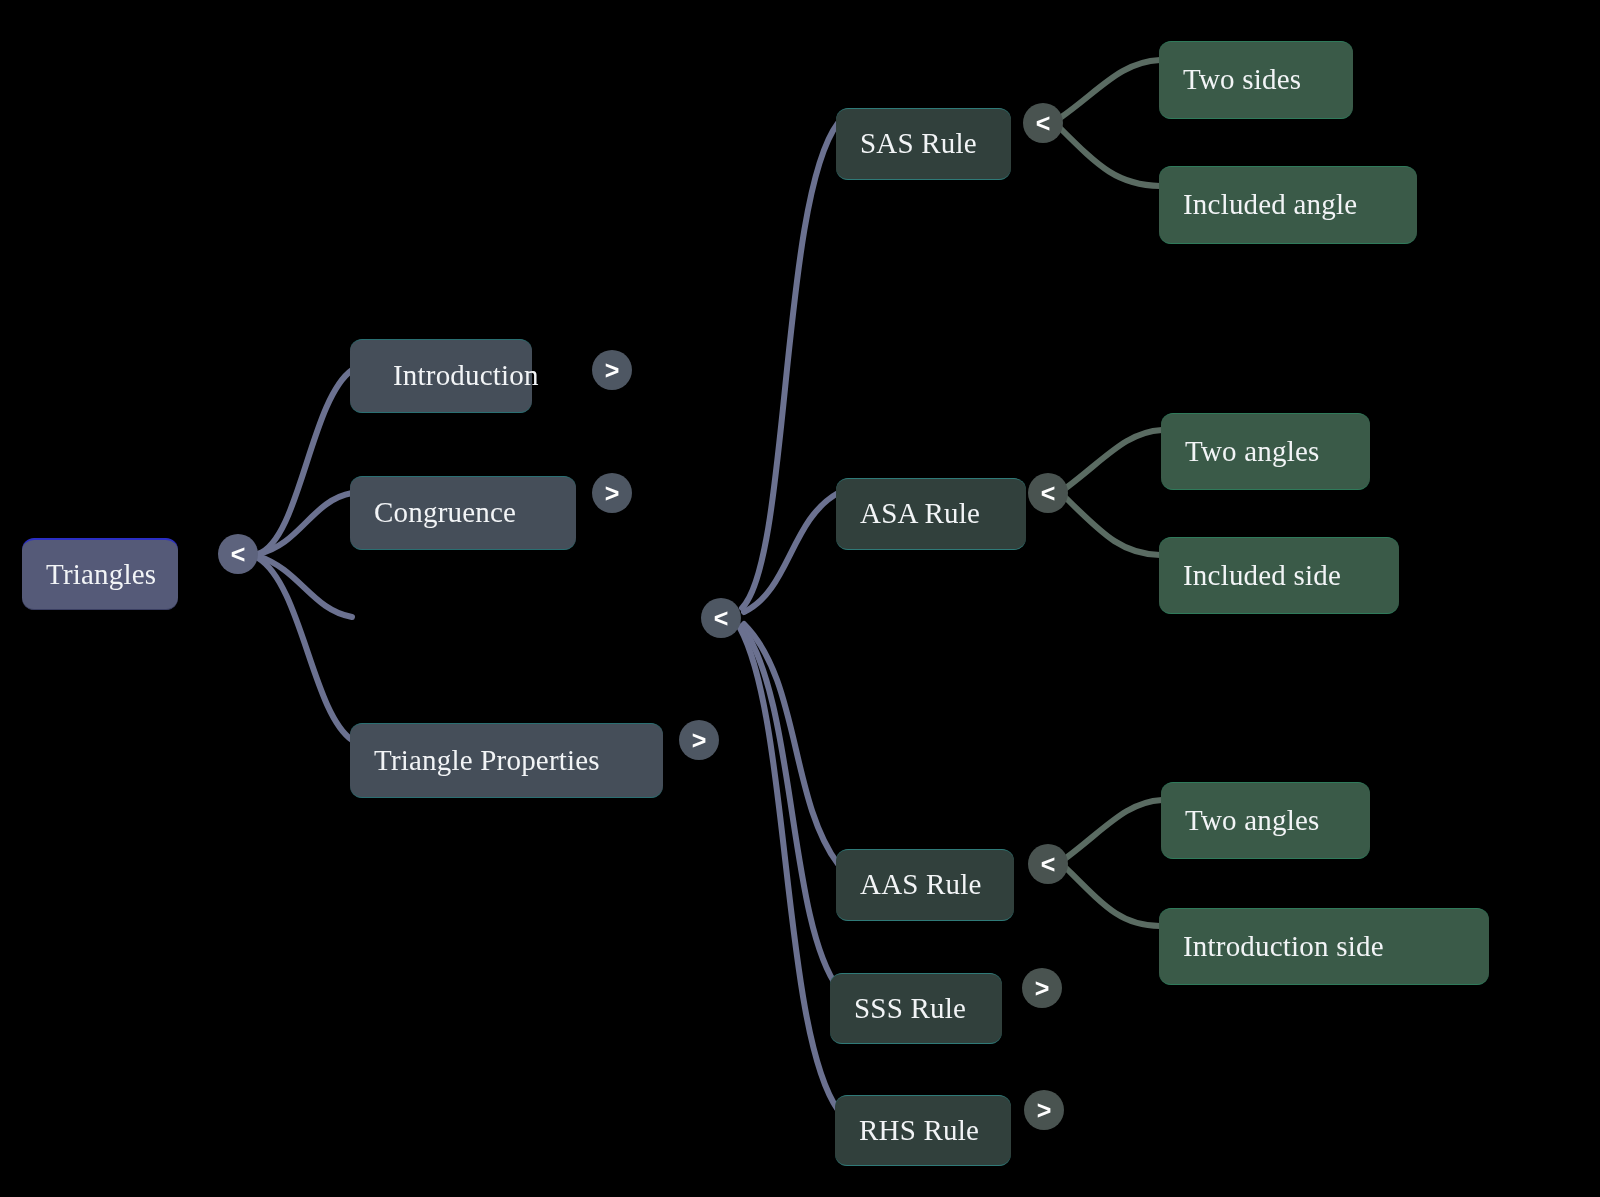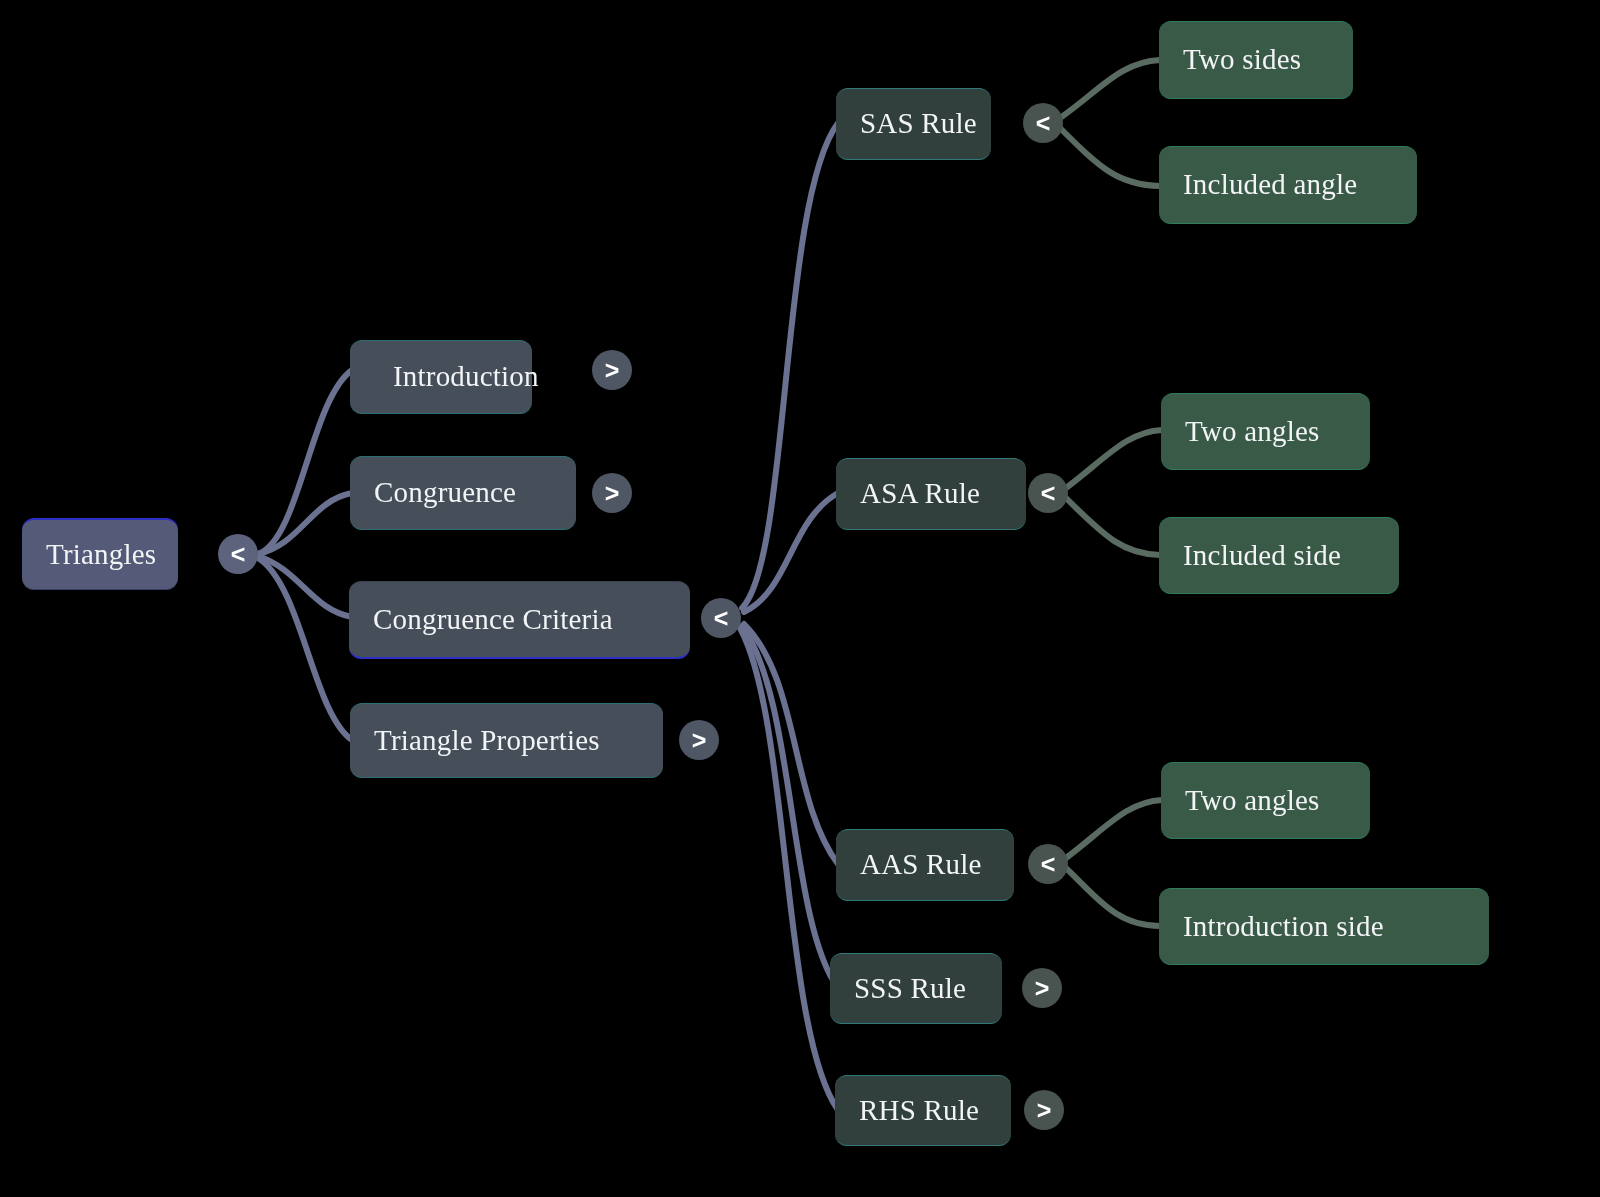--- a/index.html
+++ b/index.html
@@ -35,20 +35,21 @@
     box-sizing: border-box;
     display: flex;
     align-items: center;
     border-radius: 12px;
     padding: 0 24px;
     color: #f2f4f6;
     font-size: 29px;
     line-height: 1.1;
     letter-spacing: 0.2px;
     white-space: nowrap;
+    margin-top: 20px;
   }
 
   
   .node.root {
     background: #555a78;
     border-top: 2px solid #2b2fc4;
     border-bottom: 1px solid #3b3f63;
   }
 
   
@@ -130,49 +131,46 @@
     </g>
   </svg>
 
   <div class="node root" style="left:22px; top:518px; width:156px; height:72px;">
     <span>Triangles</span>
   </div>
   <div class="toggle dark-blue" style="left:218px; top:534px;">
     <span>&lt;</span>
   </div>
 
-  <div class="node l2" style="left:350px; top:340px; width:182px; height:74px;padding-left:43px;">
+  <div class="node l2" style="left:350px; top:319px; width:182px; height:74px;padding-left:43px;">
     <span>Introduction</span>
   </div>
   <div class="toggle slate" style="left:592px; top:350px;">
     <span>&gt;</span>
   </div>
 
   <div class="node l2" style="left:350px; top:456px; width:226px; height:74px;">
     <span>Congruence</span>
   </div>
   <div class="toggle slate" style="left:592px; top:473px;">
     <span>&gt;</span>
   </div>
 
-  <div class="node l2 criteria" style="left:349px; top:581px; width:341px; height:78px;">
-    <span>Congruence Criteria</span>
-  </div>
   <div class="toggle slate" style="left:701px; top:598px;">
     <span>&lt;</span>
   </div>
 
   <div class="node l2" style="left:350px; top:703px; width:313px; height:75px;">
     <span>Triangle Properties</span>
   </div>
   <div class="toggle slate" style="left:679px; top:720px;">
     <span>&gt;</span>
   </div>
 
-  <div class="node l3" style="left:836px; top:88px; width:155px; height:72px;">
+  <div class="node l3" style="left:836px; top:88px; width:175px; height:72px;">
     <span>SAS Rule</span>
   </div>
   <div class="toggle green" style="left:1023px; top:103px;">
     <span>&lt;</span>
   </div>
 
   <div class="node l3" style="left:836px; top:458px; width:190px; height:72px;">
     <span>ASA Rule</span>
   </div>
   <div class="toggle green" style="left:1028px; top:473px;">

